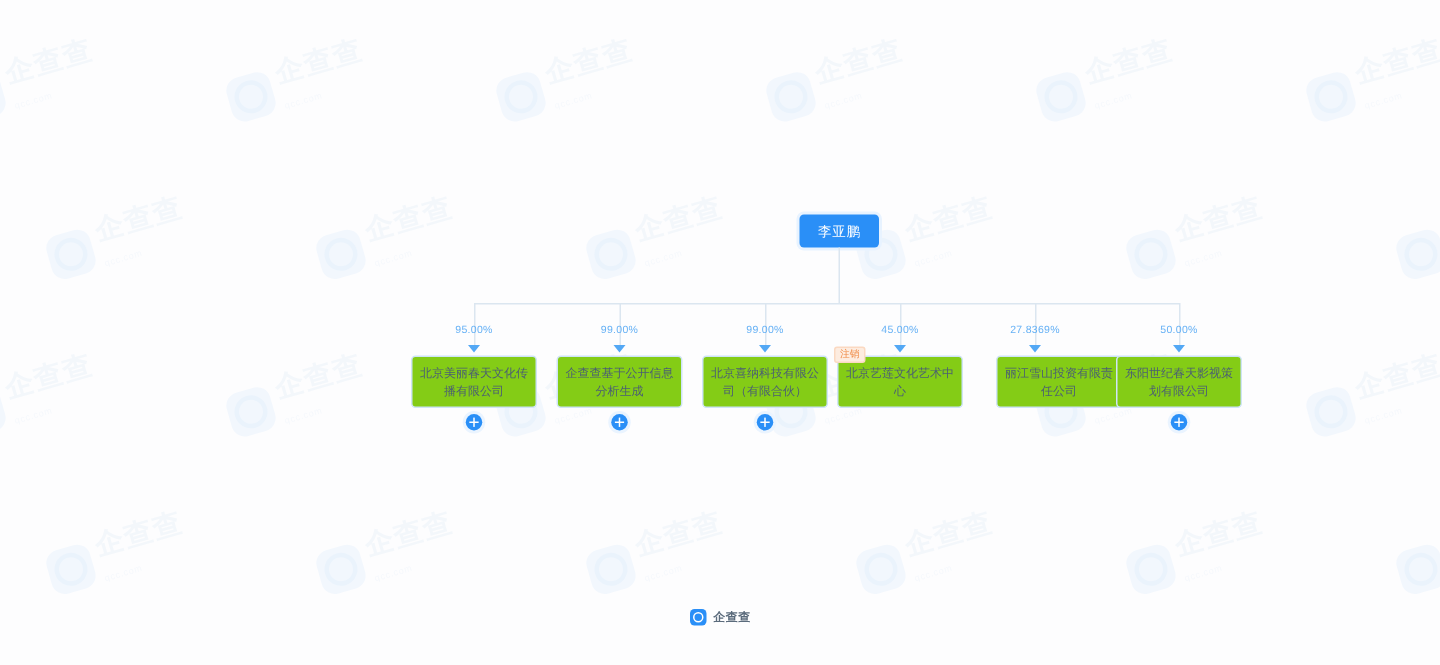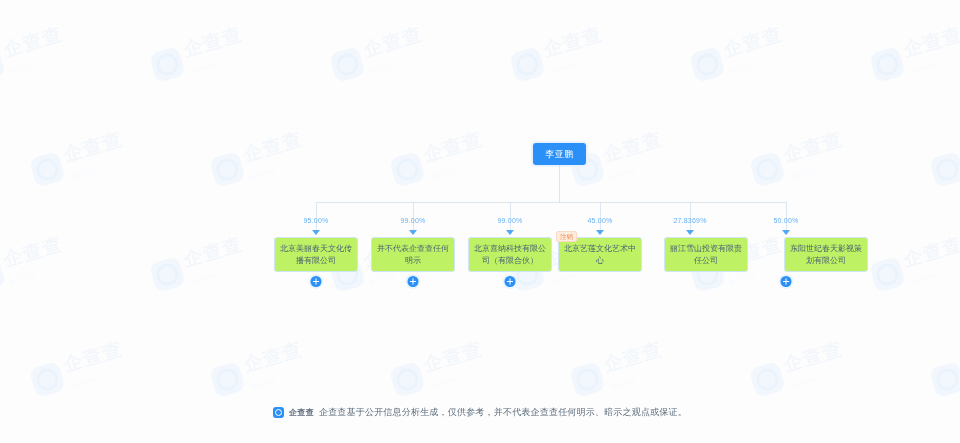--- a/index.html
+++ b/index.html
@@ -45,21 +45,21 @@
   }
 
   .arrow{
     position:absolute;top:230px;width:0;height:0;
     border-left:4px solid transparent;border-right:4px solid transparent;
     border-top:5px solid #53a8f5;transform:translateX(-50%);
   }
 
   .node{
     position:absolute;top:237px;width:84px;height:35px;
-    background:#bef264;border:1px solid #cfe4f7;border-radius:3px;
+    background:#84cc16;border:1px solid #cfe4f7;border-radius:3px;
     display:flex;align-items:center;justify-content:center;
     text-align:center;padding:0 4px;box-sizing:border-box;
     font-size:8px;line-height:1.45;color:#4b5f73;
   }
   .node span{display:block;}
 
   .badge{
     position:absolute;top:231px;font-size:6.5px;color:#f08a45;
     background:#fdece0;border:1px solid #fbd9c2;border-radius:2px;
     padding:1px 3px;line-height:1.1;white-space:nowrap;z-index:3;
@@ -254,21 +254,21 @@
       <div class="plus" style="left: 316px;">
         <svg width="7" height="7" viewBox="0 0 7 7">
           <rect x="3" y="0.4" width="1" height="6.2" fill="#fff"></rect>
           <rect x="0.4" y="3" width="6.2" height="1" fill="#fff"></rect>
         </svg>
       </div>
       <div class="drop" style="left: 413px;"></div>
       <div class="pct" style="left: 413px;">99.00%</div>
       <div class="arrow" style="left: 413px;"></div>
       <div class="node" style="left: 371px;">
-        <span>并不代表企查查任何明示</span>
+        <span>企查查基于公开信息分析生成</span>
       </div>
       <div class="plus" style="left: 413px;">
         <svg width="7" height="7" viewBox="0 0 7 7">
           <rect x="3" y="0.4" width="1" height="6.2" fill="#fff"></rect>
           <rect x="0.4" y="3" width="6.2" height="1" fill="#fff"></rect>
         </svg>
       </div>
       <div class="drop" style="left: 510px;"></div>
       <div class="pct" style="left: 510px;">99.00%</div>
       <div class="arrow" style="left: 510px;"></div>
@@ -290,31 +290,30 @@
       <div class="badge" style="left: 556px;">注销</div>
       <div class="drop" style="left: 690px;"></div>
       <div class="pct" style="left: 690px;">27.8369%</div>
       <div class="arrow" style="left: 690px;"></div>
       <div class="node" style="left: 648px; margin-left: 16px;">
         <span>丽江雪山投资有限责任公司</span>
       </div>
       <div class="drop" style="left: 786px;"></div>
       <div class="pct" style="left: 786px;">50.00%</div>
       <div class="arrow" style="left: 786px;"></div>
-      <div class="node" style="left: 784px;">
+      <div class="node" style="left: 744px;">
         <span>东阳世纪春天影视策划有限公司</span>
       </div>
       <div class="plus" style="left: 786px;">
         <svg width="7" height="7" viewBox="0 0 7 7">
           <rect x="3" y="0.4" width="1" height="6.2" fill="#fff"></rect>
           <rect x="0.4" y="3" width="6.2" height="1" fill="#fff"></rect>
         </svg>
       </div>
     </div>
 </div>
 
 <div id="footer">
   <span class="f-logo">
       <i></i>
     </span>
   <span class="f-brand">企查查</span>
-  <span class="f-text">企查查基于公开信息分析生成，仅供参考，并不代表企查查任何明示、暗示之观点或保证。</span>
 </div>
 
 </body></html>

